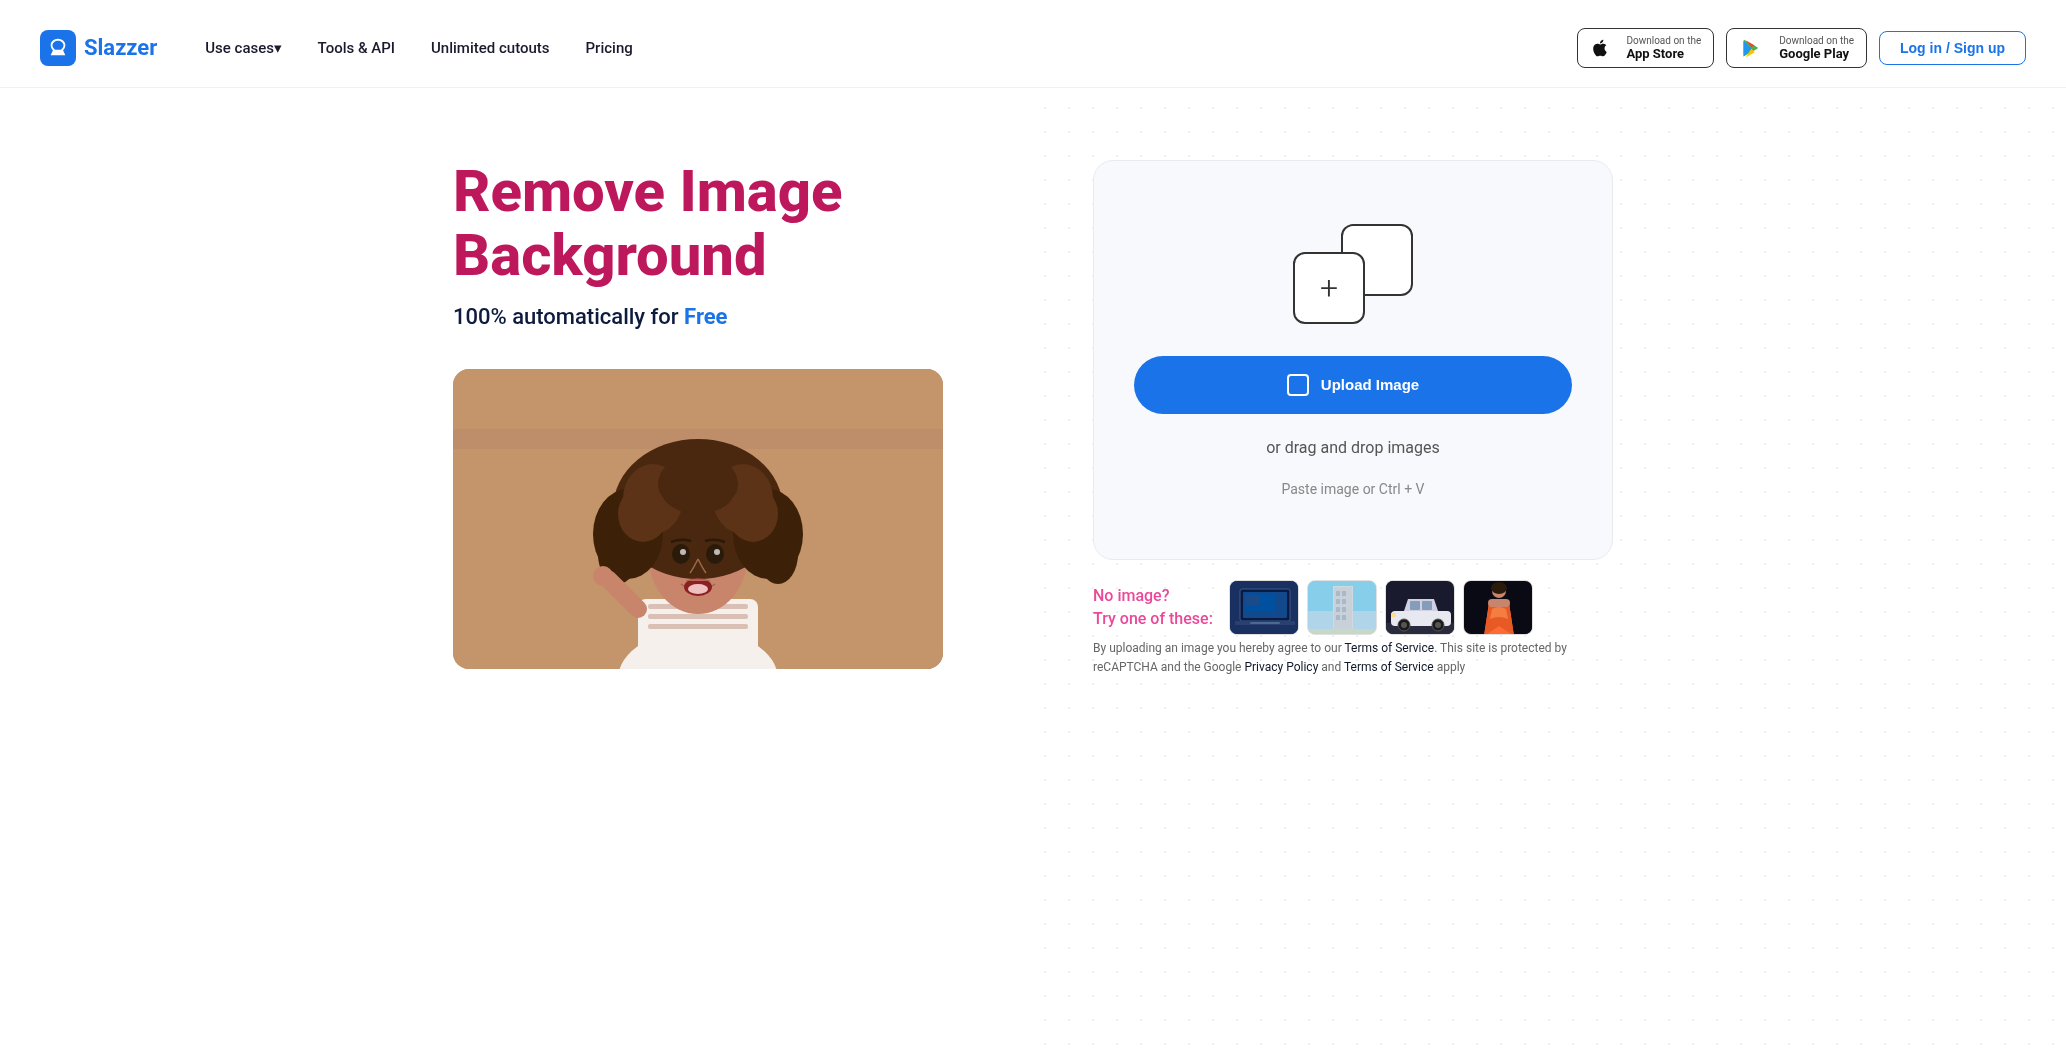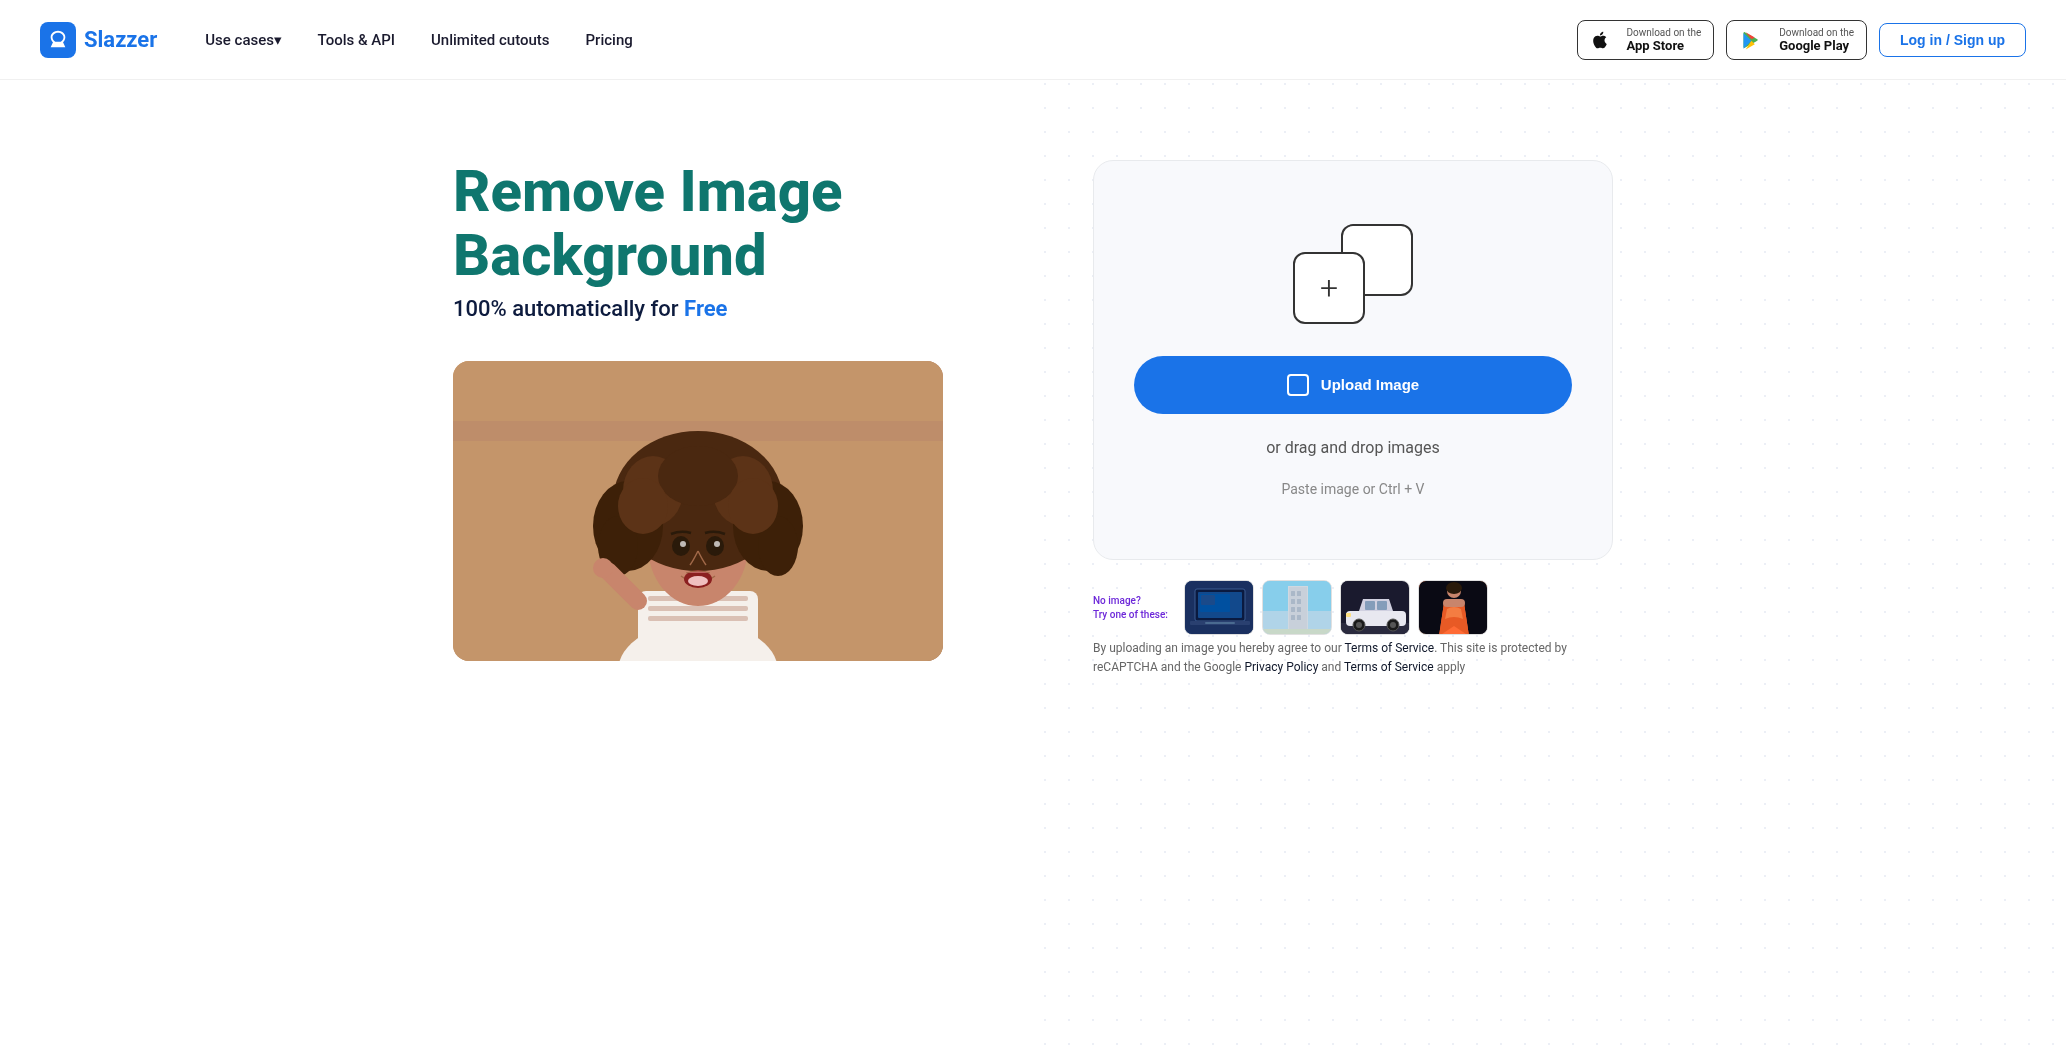--- a/index.html
+++ b/index.html
@@ -7,21 +7,21 @@
 
     
     .navbar {
       display: flex;
       align-items: center;
       justify-content: space-between;
       padding: 0 40px;
       height: 80px;
       border-bottom: 1px solid #f0f0f0;
       position: sticky;
-      top: 0;
+      top: 8px;
       background: #fff;
       z-index: 100;
     }
     .navbar-left { display: flex; align-items: center; gap: 48px; }
     .logo { display: flex; align-items: center; gap: 8px; text-decoration: none; }
     .logo-icon {
       width: 36px; height: 36px;
       background: #1a73e8;
       border-radius: 8px;
       display: flex; align-items: center; justify-content: center;
@@ -57,22 +57,22 @@
       justify-content: center;
       gap: 80px;
       padding: 80px 80px 60px;
       max-width: 1400px;
       margin: 0 auto;
     }
 
     
     .left-side { flex: 1; max-width: 560px; }
     .hero-title {
-      font-size: 58px; font-weight: 800; color: #0f766e; line-height: 1.1;
-      margin-bottom: 8px;
+      font-size: 58px; font-weight: 800; color: #be185d; line-height: 1.1;
+      margin-bottom: 16px;
     }
     .hero-subtitle {
       font-size: 22px; font-weight: 500; color: #0d1b3e; margin-bottom: 40px;
     }
     .hero-subtitle .free { color: #1a73e8; font-weight: 700; }
     .hero-image {
       width: 100%; max-width: 490px; height: 300px;
       border-radius: 16px; overflow: hidden;
       background: linear-gradient(135deg, #d4a574 0%, #c4956a 40%, #b8846a 60%, #a07050 100%);
       display: flex; align-items: flex-end; justify-content: center;
@@ -131,21 +131,21 @@
       border-radius: 4px;
     }
     .drag-text { font-size: 16px; color: #555; }
     .paste-text { font-size: 14px; color: #888; }
 
     
     .samples-row {
       display: flex; align-items: center; gap: 16px;
       margin-top: 20px;
     }
-    .no-image-text { font-size: 10px; color: #6d28d9; font-weight: 500; line-height: 1.4; }
+    .no-image-text { font-size: 16px; color: #ec4899; font-weight: 500; line-height: 1.4; }
     .sample-imgs { display: flex; gap: 8px; }
     .sample-thumb {
       width: 70px; height: 55px;
       border-radius: 8px;
       overflow: hidden;
       cursor: pointer;
       border: 1px solid #e0e0e0;
     }
     
     .thumb-laptop { background: linear-gradient(135deg, #1a3a6b 0%, #2a5298 40%, #1a3a6b 60%, #0d2040 100%); }

